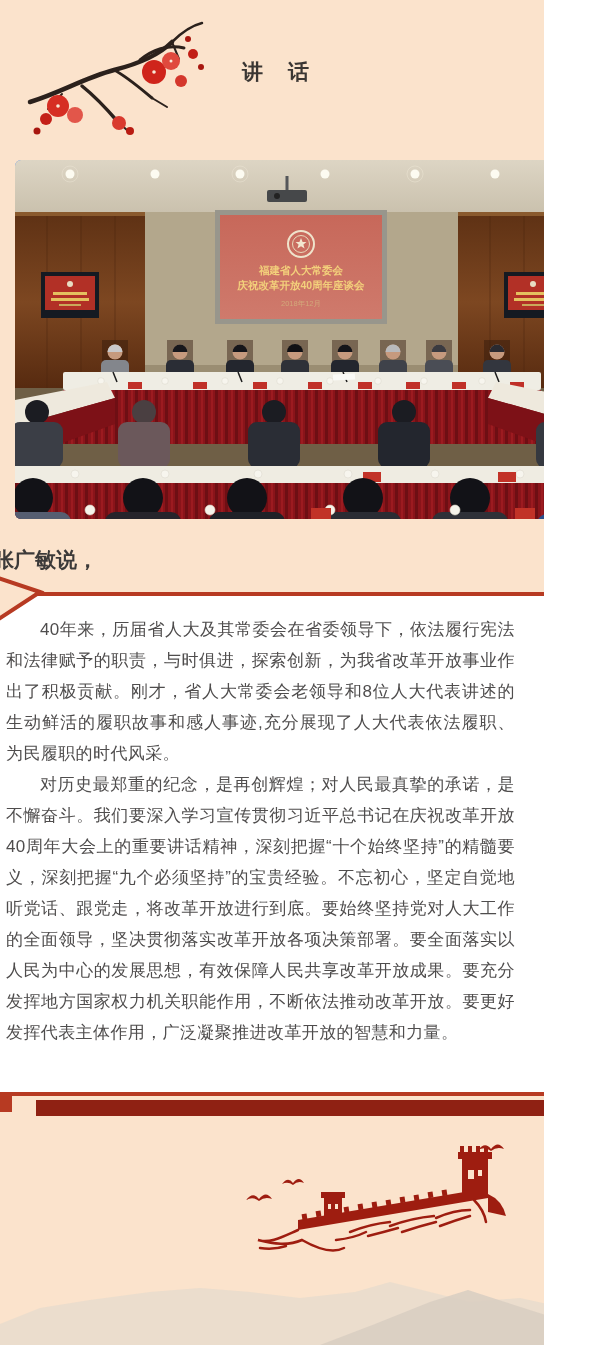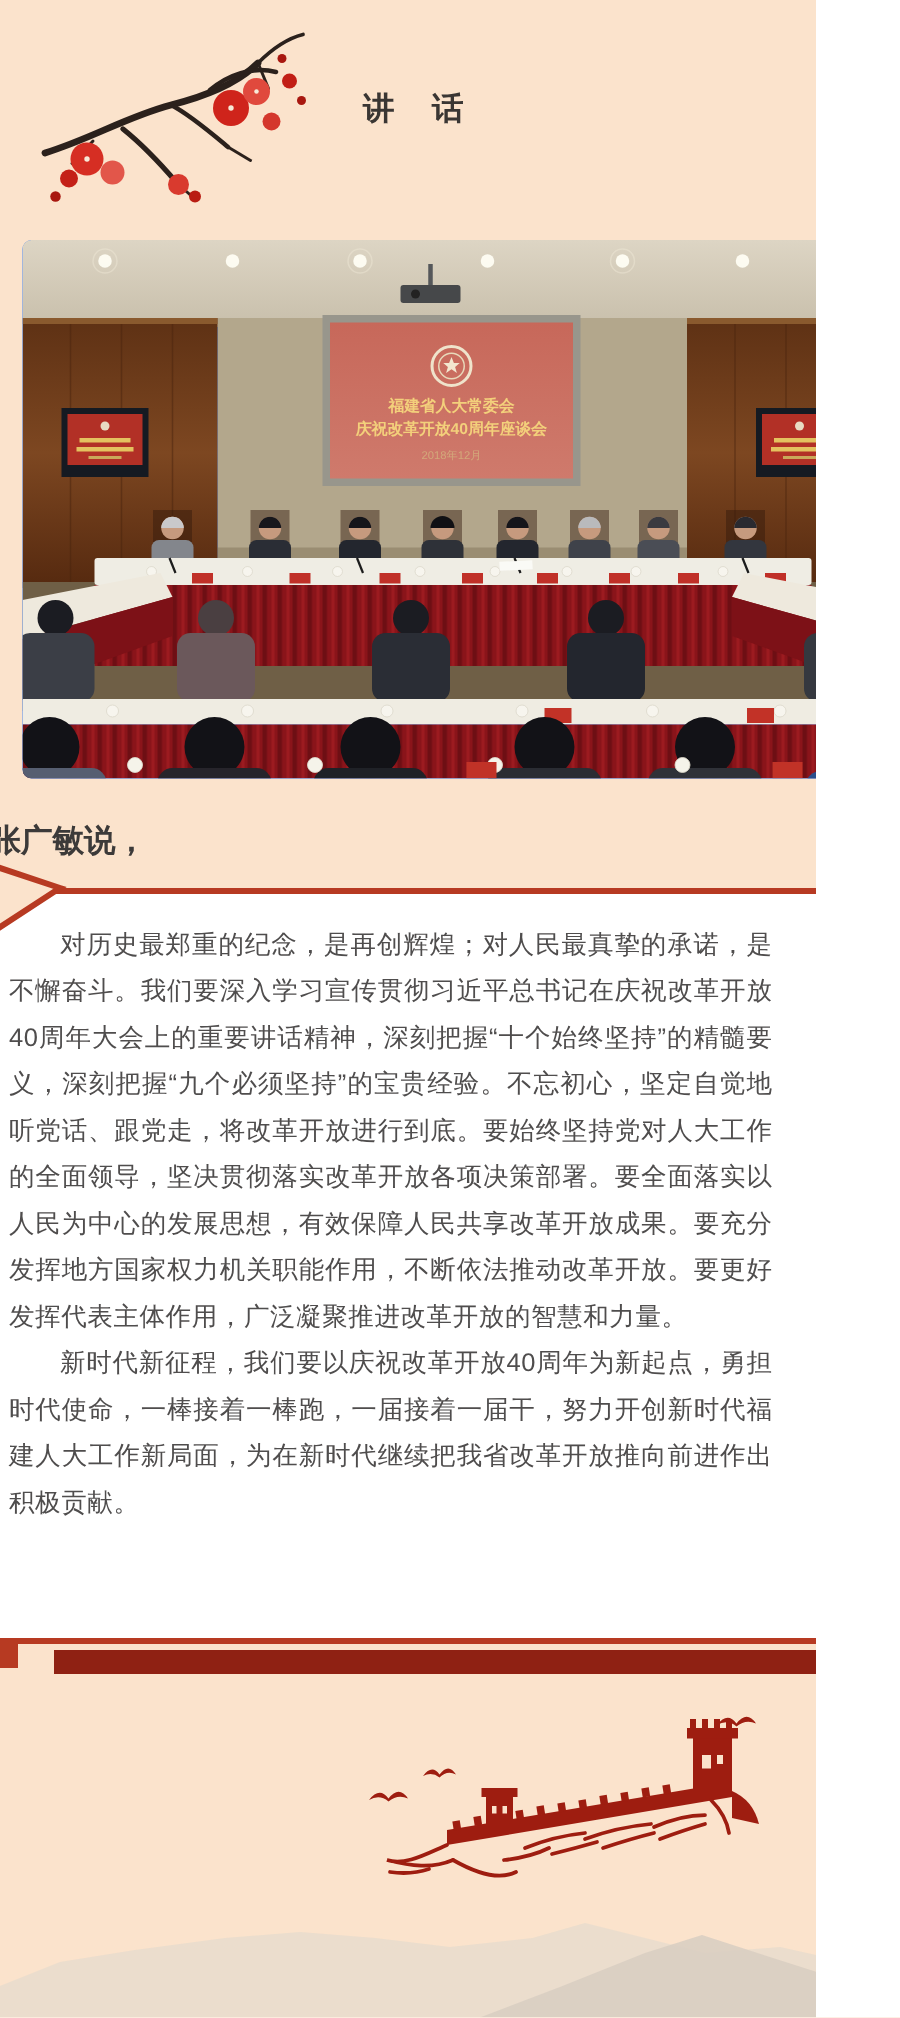--- a/index.html
+++ b/index.html
@@ -340,22 +340,22 @@
   </div>
 
   <div class="abs caption">张广敏说，</div>
 
   <div class="abs shadow-right"></div>
   <div class="abs shadow-bottom"></div>
   <div class="abs left-tab"></div>
 
   <div class="abs quote-box">
     <div class="quote-text">
+      <p>40年来，历届省人大及其常委会在省委领导下，依法履行宪法和法律赋予的职责，与时俱进，探索创新，为我省改革开放事业作出了积极贡献。刚才，省人大常委会老领导和8位人大代表讲述的生动鲜活的履职故事和感人事迹,充分展现了人大代表依法履职、为民履职的时代风采。</p>
       <p>对历史最郑重的纪念，是再创辉煌；对人民最真挚的承诺，是不懈奋斗。我们要深入学习宣传贯彻习近平总书记在庆祝改革开放40周年大会上的重要讲话精神，深刻把握“十个始终坚持”的精髓要义，深刻把握“九个必须坚持”的宝贵经验。不忘初心，坚定自觉地听党话、跟党走，将改革开放进行到底。要始终坚持党对人大工作的全面领导，坚决贯彻落实改革开放各项决策部署。要全面落实以人民为中心的发展思想，有效保障人民共享改革开放成果。要充分发挥地方国家权力机关职能作用，不断依法推动改革开放。要更好发挥代表主体作用，广泛凝聚推进改革开放的智慧和力量。</p>
-      <p>新时代新征程，我们要以庆祝改革开放40周年为新起点，勇担时代使命，一棒接着一棒跑，一届接着一届干，努力开创新时代福建人大工作新局面，为在新时代继续把我省改革开放推向前进作出积极贡献。</p>
     </div>
   </div>
 
   <svg class="abs tail-svg" width="80" height="56" viewBox="0 0 80 56">
     <polygon points="60,22 0,2 14,52" fill="#fbe3cc" stroke="#b73a22" stroke-width="4"></polygon>
   </svg>
 
   <svg class="abs wall" width="290" height="115" viewBox="0 0 290 115">
     <g fill="#9e1d10" stroke="#9e1d10">
 

